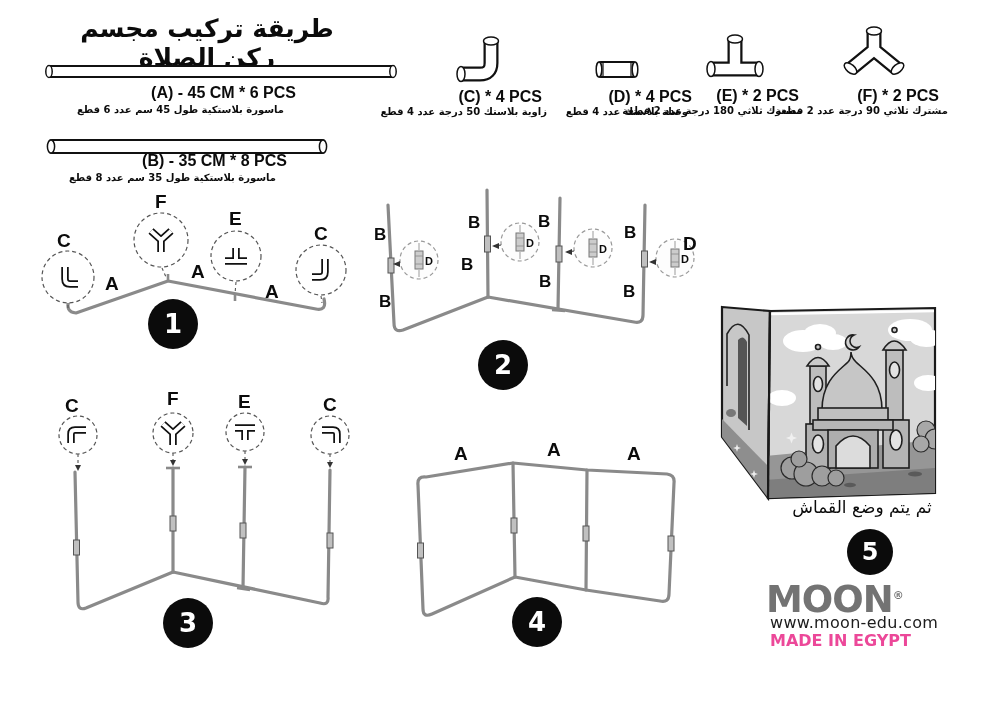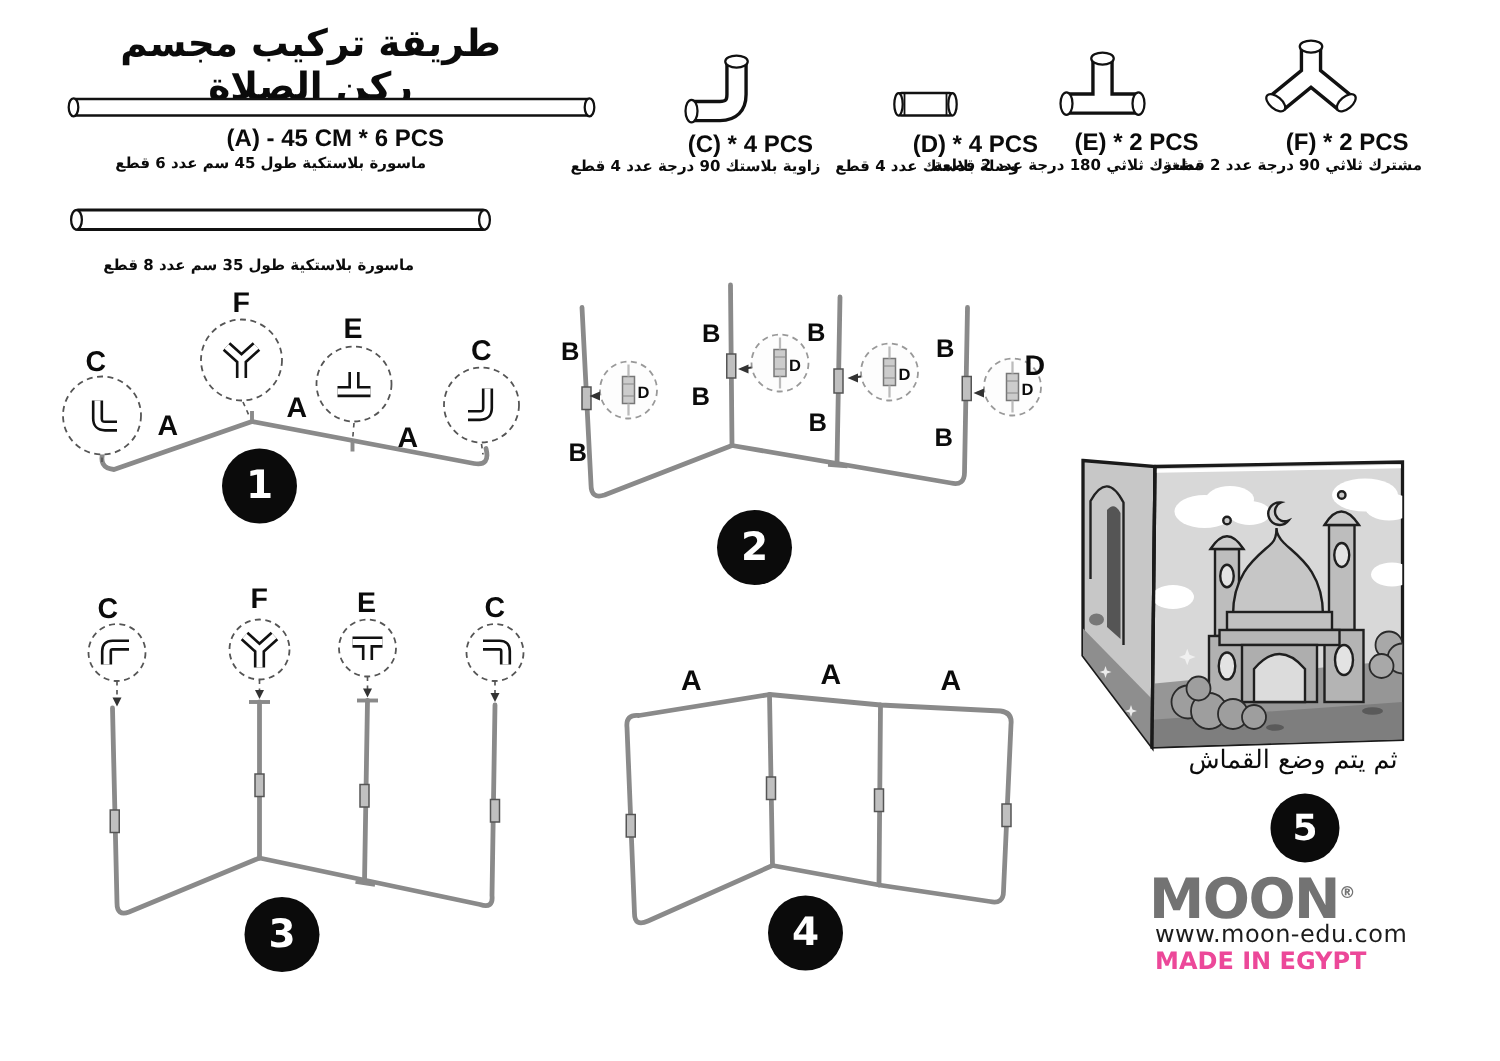--- a/index.html
+++ b/index.html
@@ -3,21 +3,21 @@
 <meta charset="utf-8">
 <style>
   html,body{margin:0;padding:0;background:#fff;}
   .page{position:relative;width:1000px;height:707px;background:#ffffff;overflow:hidden;
         font-family:"DejaVu Sans","Liberation Sans",sans-serif;color:#0b0b0b;border-radius:30px;}
   .abs{position:absolute;}
   .title{position:absolute;left:58px;top:14px;width:298px;text-align:center;
          font-size:25px;font-weight:bold;direction:rtl;}
   .plabel{position:absolute;text-align:right;font-weight:700;font-size:16px;white-space:nowrap;
           font-family:Liberation Sans, sans-serif;}
-  .pdesc{position:absolute;text-align:center;font-weight:700;font-size:10px;direction:rtl;white-space:nowrap;}
+  .pdesc{position:absolute;font-weight:700;font-size:10px;direction:rtl;white-space:nowrap;}
   .badge{position:absolute;width:50px;height:50px;background:#0b0b0b;border-radius:50%;
          display:flex;align-items:center;justify-content:center;color:#fff;
          font-size:26px;font-weight:bold;}
   .caption{position:absolute;font-size:17px;font-weight:normal;direction:rtl;text-align:center;white-space:nowrap;}
   .brand{position:absolute;left:766px;top:578px;font-size:37px;font-weight:900;color:#737373;
          letter-spacing:-1px;font-family:"DejaVu Sans",sans-serif;}
   .brand sup{font-size:11px;letter-spacing:0;}
   .site{position:absolute;left:770px;top:613px;font-size:16px;color:#1c1c1c;letter-spacing:0.3px;font-weight:500;}
   .origin{position:absolute;left:770px;top:631px;font-size:16px;font-weight:bold;color:#ec4899;}
   
@@ -46,30 +46,31 @@
     <ellipse cx="351" cy="10.5" rx="3.2" ry="6" class="eo"></ellipse>
   </svg>
   <div class="plabel" style="left:96px;top:84px;width:200px">(A)  - 45 CM * 6 PCS</div>
   <div class="pdesc" style="left:84px;top:104px;width:200px">ماسورة بلاستكية طول 45 سم عدد 6 قطع</div>
 
   <svg class="abs" style="left:42px;top:136px" width="290" height="22">
     <rect x="7" y="4" width="276" height="13" rx="3" fill="#fff" stroke="#111" stroke-width="2"></rect>
     <ellipse cx="9" cy="10.5" rx="3.6" ry="6.5" class="eo"></ellipse>
     <ellipse cx="281" cy="10.5" rx="3.6" ry="6.5" class="eo"></ellipse>
   </svg>
+  <div class="plabel" style="left:87px;top:152px;width:200px">(B) - 35 CM * 8 PCS</div>
   <div class="pdesc" style="left:76px;top:172px;width:200px">ماسورة بلاستكية طول 35 سم عدد 8 قطع</div>
 
   <svg class="abs" style="left:448px;top:30px" width="62" height="58">
     <path class="pb" stroke-width="15" d="M 43,12 L 43,33 Q 43,44 32,44 L 14,44"></path>
     <path class="pw" stroke-width="10.5" d="M 43,12 L 43,33 Q 43,44 32,44 L 14,44"></path>
     <ellipse cx="43" cy="11" rx="7.5" ry="4" class="eo"></ellipse>
     <ellipse cx="13" cy="44" rx="4" ry="7.5" class="eo"></ellipse>
   </svg>
   <div class="plabel" style="left:402px;top:88px;width:140px">(C)  * 4 PCS</div>
-  <div class="pdesc" style="left:397px;top:106px;width:150px">زاوية بلاستك 90 درجة عدد 4 قطع</div>
+  <div class="pdesc" style="left:397px;top:106px;width:150px">زاوية بلاستك 50 درجة عدد 4 قطع</div>
 
   <svg class="abs" style="left:591px;top:57px" width="54" height="26">
     <rect x="7" y="5" width="38" height="15" rx="3" fill="#fff" stroke="#111" stroke-width="1.8"></rect>
     <line x1="12" y1="5" x2="12" y2="20" stroke="#111" stroke-width="1.2"></line>
     <line x1="40" y1="5" x2="40" y2="20" stroke="#111" stroke-width="1.2"></line>
     <ellipse cx="8" cy="12.5" rx="2.8" ry="7.5" class="eo"></ellipse>
     <ellipse cx="44" cy="12.5" rx="2.8" ry="7.5" class="eo"></ellipse>
   </svg>
   <div class="plabel" style="left:552px;top:88px;width:140px">(D)  * 4 PCS</div>
   <div class="pdesc" style="left:548px;top:106px;width:140px">وصلة بلاستك عدد 4 قطع</div>

